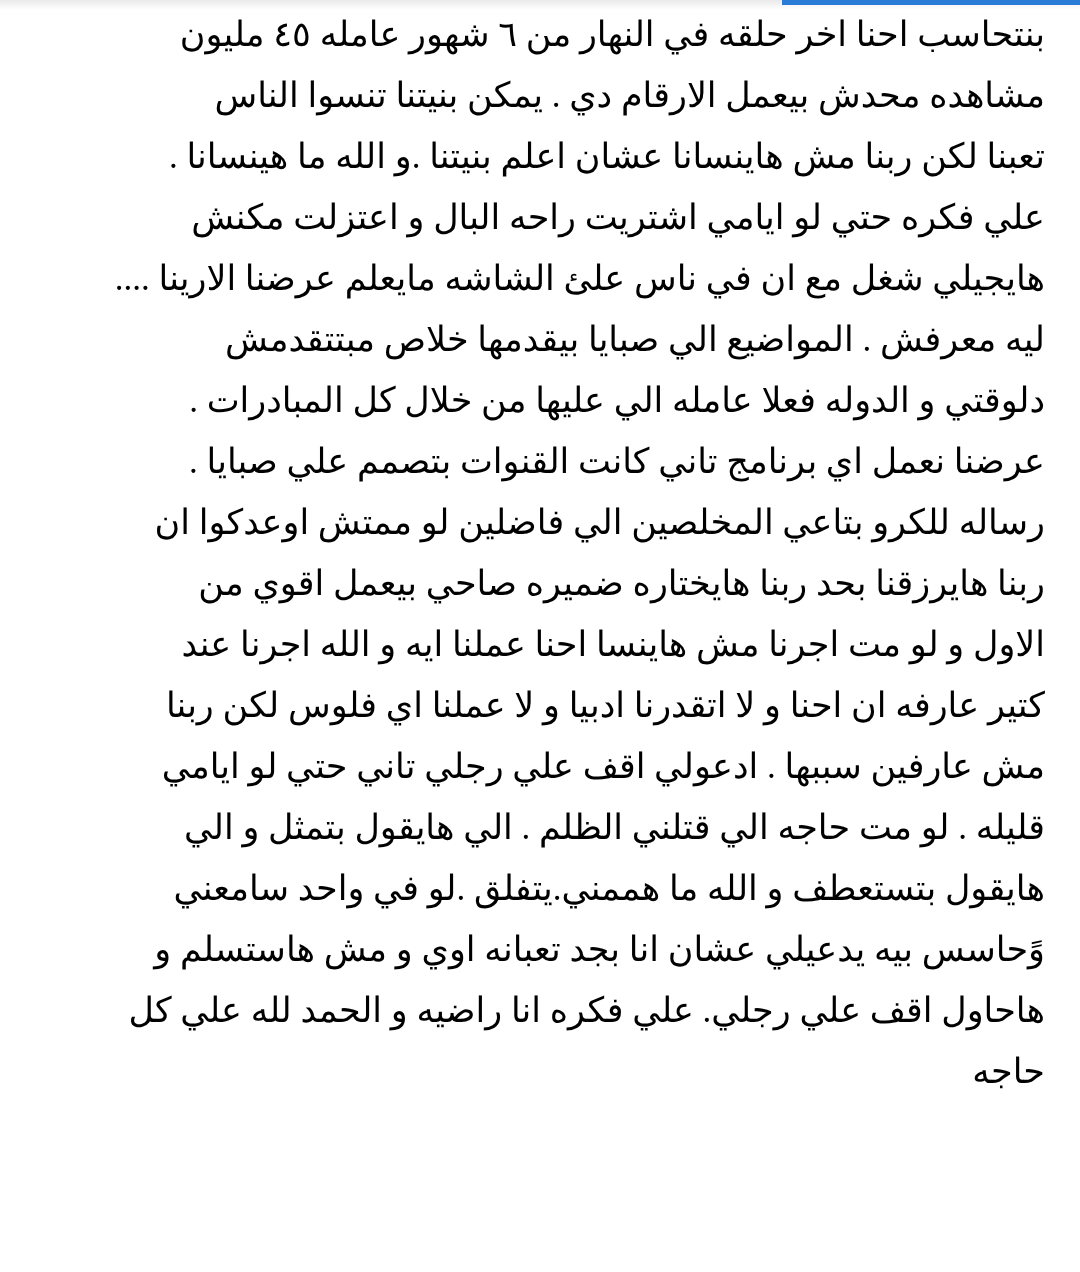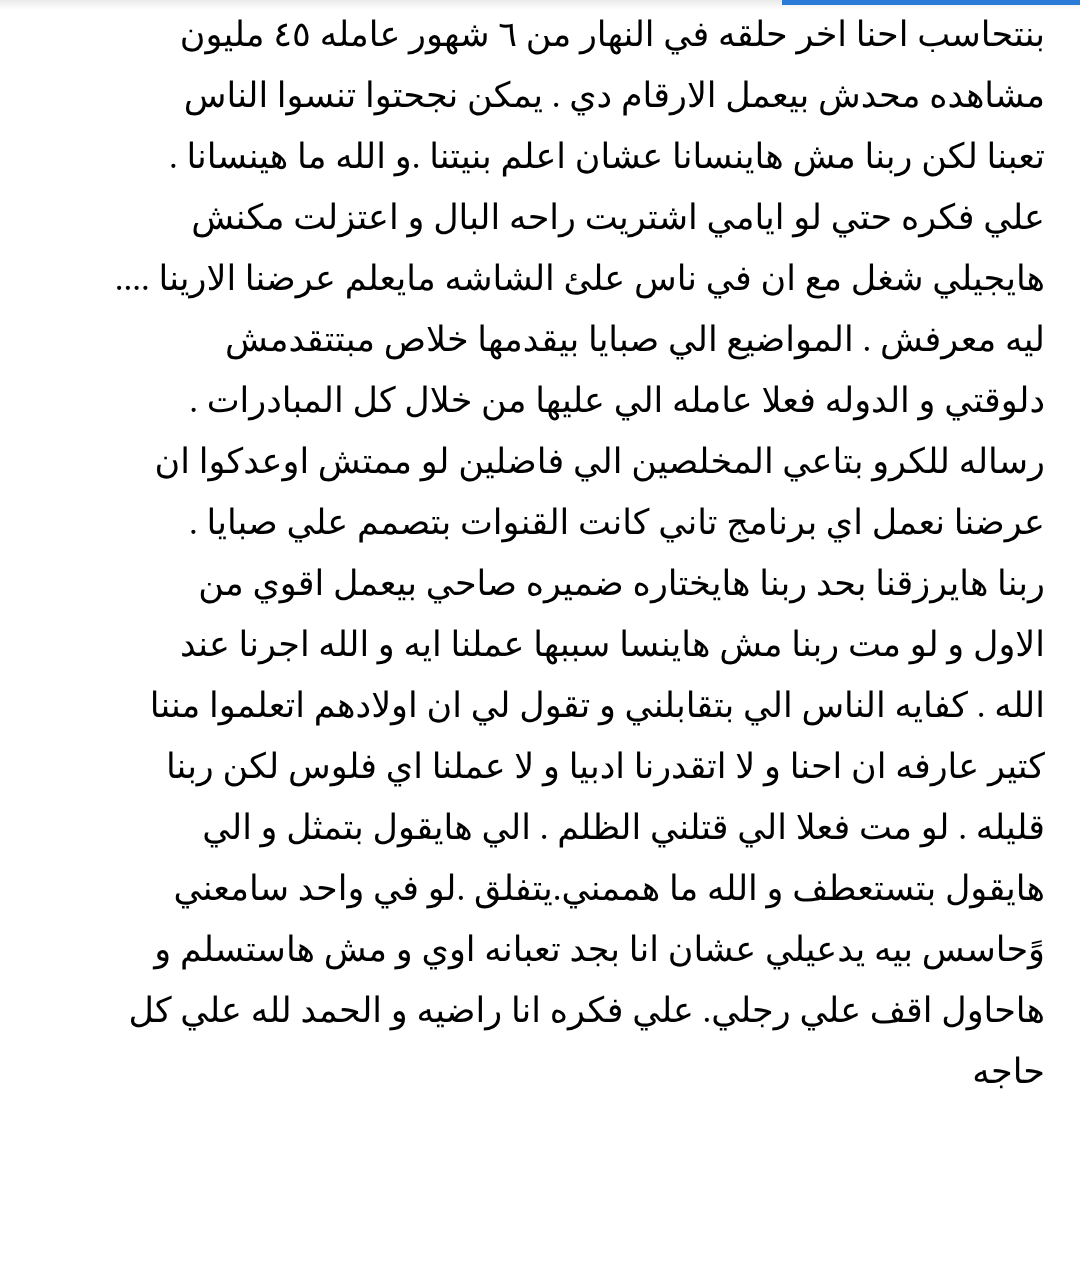--- a/index.html
+++ b/index.html
@@ -47,30 +47,30 @@
     }
   </style>
 </head>
 <body>
 
 <div class="top-shadow"></div>
 <div class="progress-bar"></div>
 
 <div class="post-body">
   <span class="line">بنتحاسب احنا اخر حلقه في النهار من ٦ شهور عامله ٤٥  مليون</span>
-  <span class="line">مشاهده محدش بيعمل الارقام دي . يمكن نجحتوا تنسوا الناس</span>
+  <span class="line">مشاهده محدش بيعمل الارقام دي . يمكن بنيتنا تنسوا الناس</span>
   <span class="line">تعبنا لكن ربنا مش هاينسانا عشان اعلم بنيتنا .و الله ما هينسانا .</span>
   <span class="line">علي فكره حتي لو ايامي اشتريت راحه البال و اعتزلت مكنش</span>
   <span class="line">هايجيلي شغل مع ان في ناس علئ الشاشه مايعلم عرضنا الارينا  ....</span>
   <span class="line">ليه معرفش . المواضيع الي صبايا بيقدمها خلاص مبتتقدمش</span>
   <span class="line">دلوقتي و الدوله فعلا عامله الي عليها من خلال كل المبادرات .</span>
+  <span class="line">عرضنا نعمل اي برنامج تاني كانت القنوات بتصمم علي صبايا .</span>
   <span class="line">رساله للكرو بتاعي المخلصين الي  فاضلين لو ممتش اوعدكوا ان</span>
-  <span class="line">عرضنا نعمل اي برنامج تاني كانت القنوات بتصمم علي صبايا .</span>
   <span class="line">ربنا هايرزقنا بحد ربنا هايختاره ضميره  صاحي بيعمل اقوي من</span>
-  <span class="line">الاول و لو مت ربنا مش هاينسا سببها عملنا ايه و الله اجرنا عند</span>
-  <span class="line">الله . كفايه الناس الي بتقابلني و تقول  لي ان اولادهم اتعلموا مننا</span>
+  <span class="line">الاول و لو مت اجرنا مش هاينسا احنا عملنا ايه و الله اجرنا عند</span>
   <span class="line">كتير عارفه ان احنا و لا اتقدرنا ادبيا و لا عملنا اي فلوس لكن ربنا</span>
-  <span class="line">قليله . لو  مت فعلا الي قتلني الظلم . الي هايقول بتمثل و الي</span>
+  <span class="line">مش عارفين سببها . ادعولي اقف علي رجلي تاني حتي لو ايامي</span>
+  <span class="line">قليله . لو  مت حاجه الي قتلني الظلم . الي هايقول بتمثل و الي</span>
   <span class="line">هايقول بتستعطف و الله ما هممني.يتفلق .لو في واحد سامعني</span>
   <span class="line">وًحاسس بيه يدعيلي عشان انا بجد تعبانه اوي و مش هاستسلم و</span>
   <span class="line">هاحاول اقف علي رجلي. علي فكره انا راضيه و الحمد لله علي كل</span>
   <span class="line">حاجه</span>
 </div>
 
 </body></html>

